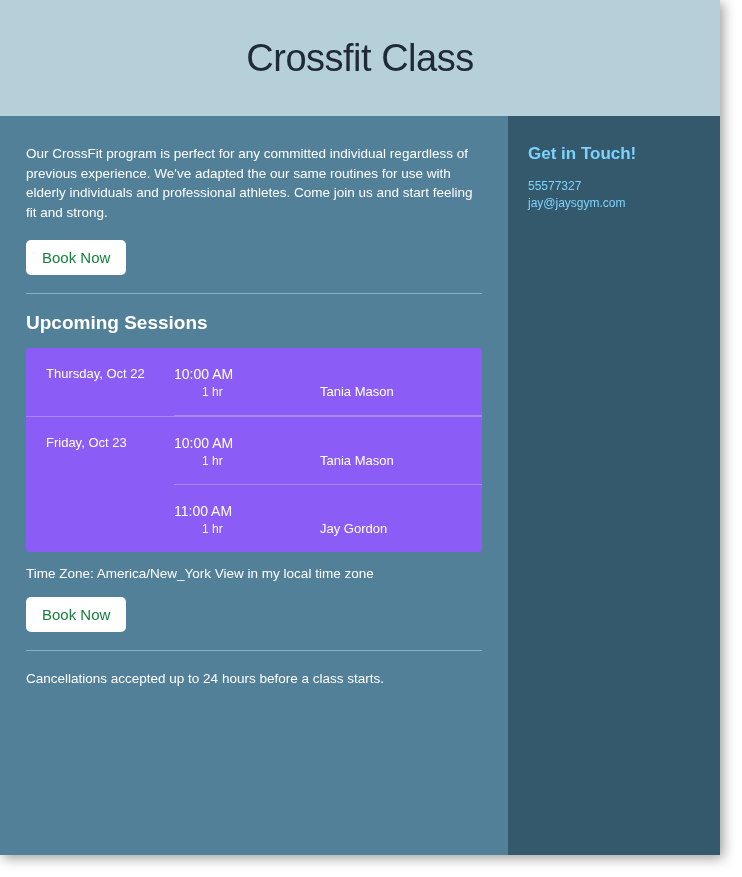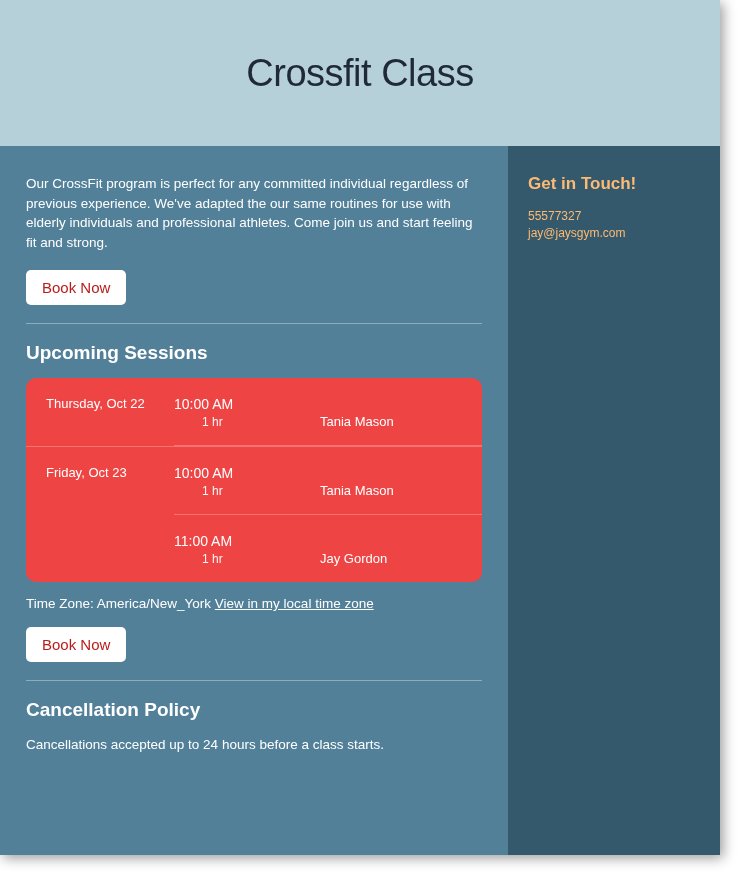--- a/index.html
+++ b/index.html
@@ -19,21 +19,21 @@
     .page-wrapper {
       width: 720px;
       height: 855px;
       box-shadow: 3px 3px 12px rgba(0, 0, 0, 0.4);
       display: flex;
       flex-direction: column;
     }
 
     .header {
       background: #b6d0da;
-      height: 146px;
+      height: 116px;
       display: flex;
       align-items: center;
       justify-content: center;
     }
 
     .header h1 {
       font-size: 38px;
       font-weight: 400;
       color: #1f2937;
       letter-spacing: -0.5px;
@@ -49,56 +49,56 @@
       background: #528099;
       flex: 1;
       padding: 28px 26px;
       color: #ffffff;
     }
 
     .sidebar {
       background: #34596c;
       width: 212px;
       padding: 28px 20px;
-      color: #fdba74;
+      color: #7dd3fc;
     }
 
     h2 {
       font-size: 19px;
       font-weight: 600;
       margin-bottom: 14px;
     }
 
     .description {
       font-size: 13.5px;
       line-height: 1.45;
       margin-bottom: 18px;
     }
 
     .btn {
       display: inline-block;
       background: #ffffff;
-      color: #b91c1c;
+      color: #15803d;
       border: none;
       padding: 9px 16px;
       border-radius: 5px;
       font-size: 15px;
       font-weight: 400;
       cursor: pointer;
     }
 
     .divider {
       border: none;
       border-top: 1px solid rgba(255, 255, 255, 0.35);
       margin: 18px 0;
     }
 
     .sessions-table {
-      background: #ef4444;
-      border-radius: 10px;
+      background: #8b5cf6;
+      border-radius: 3px;
       margin-bottom: 14px;
     }
 
     .session-row {
       display: flex;
       padding: 0 0 0 20px;
     }
 
     .session-date {
       width: 128px;
@@ -144,21 +144,20 @@
       padding-top: 18px;
       text-align: right;
     }
 
     .timezone-row {
       font-size: 13.5px;
       margin-bottom: 16px;
     }
 
     .timezone-link {
-      text-decoration: underline;
       cursor: pointer;
     }
 
     .cancellation-text {
       font-size: 13.5px;
       line-height: 1.45;
     }
 
     .sidebar h2 {
       font-size: 17px;
@@ -227,21 +226,20 @@
       <div class="timezone-row">
         <span>Time Zone: America/New_York</span>
         <span> </span>
         <span class="timezone-link">View in my local time zone</span>
       </div>
 
       <button class="btn">Book Now</button>
 
       <hr class="divider">
 
-      <h2>Cancellation Policy</h2>
       <p class="cancellation-text">Cancellations accepted up to 24 hours before a class starts.</p>
 
     </div>
 
     <div class="sidebar">
       <h2>Get in Touch!</h2>
       <div class="sidebar-text">55577327</div>
       <div class="sidebar-text">jay@jaysgym.com</div>
     </div>
   </div>

